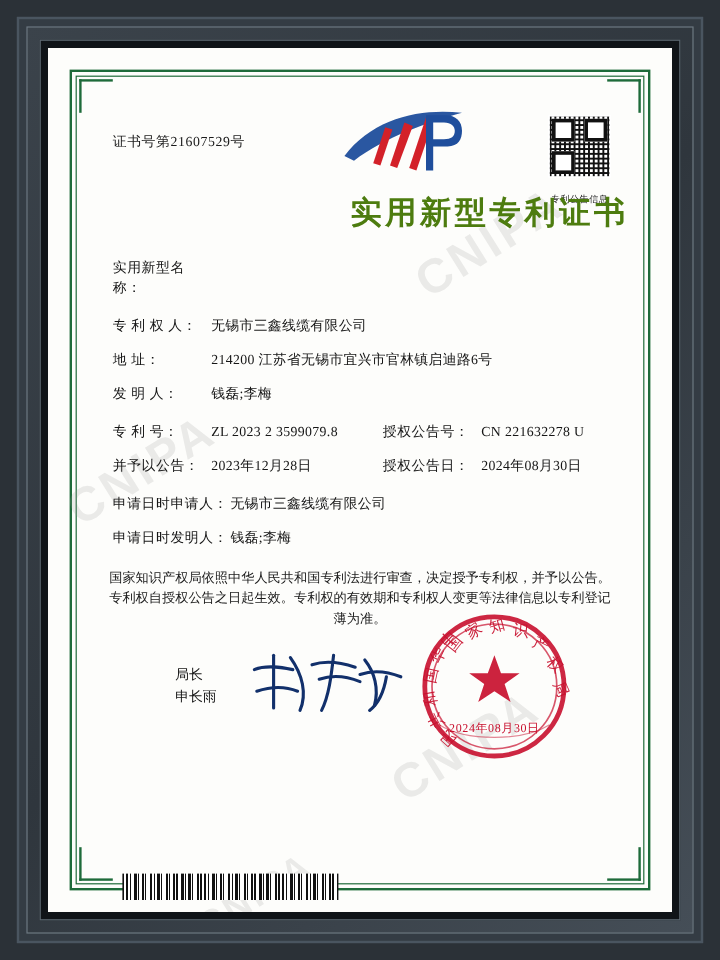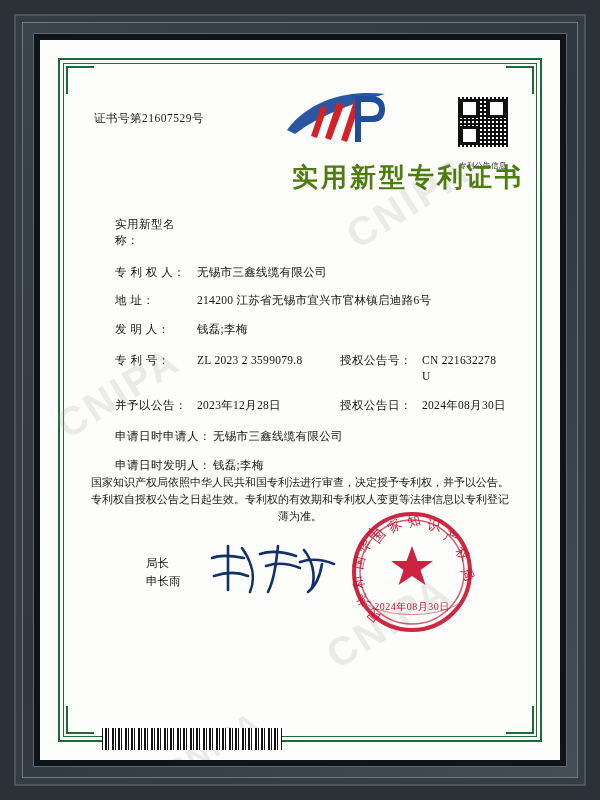--- a/index.html
+++ b/index.html
@@ -184,21 +184,20 @@
   }
   .row {
     display: flex;
     margin-bottom: 12.5px;
     line-height: 16px;
   }
   .row .lbl {
     width: 82px;
     flex: none;
     letter-spacing: 0.5px;
-    margin-left: 21px;
   }
   .row .val {
     flex: 1;
     letter-spacing: 0.3px;
   }
   .row.two .col-left {
     width: 225px;
     flex: none;
     display: flex;
   }

